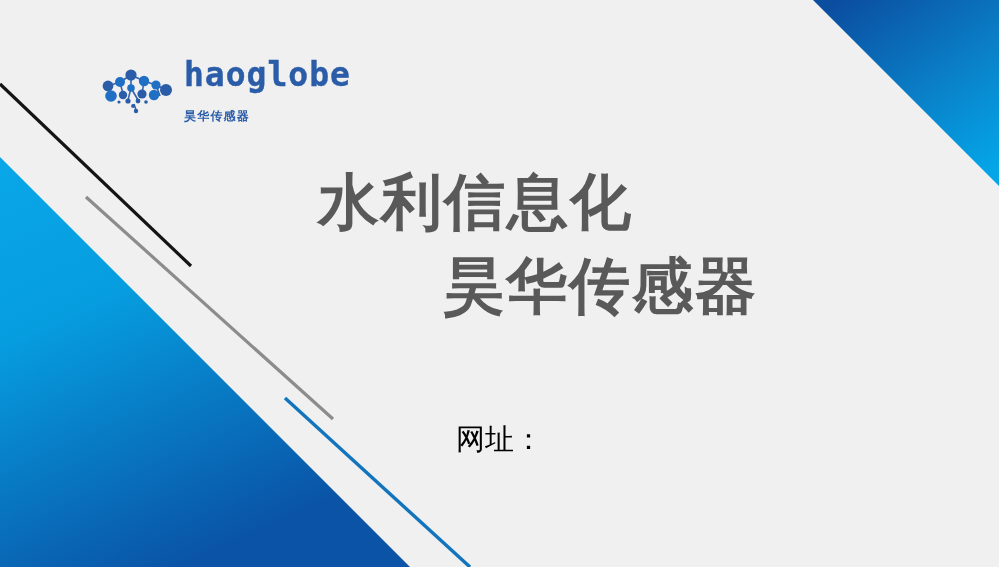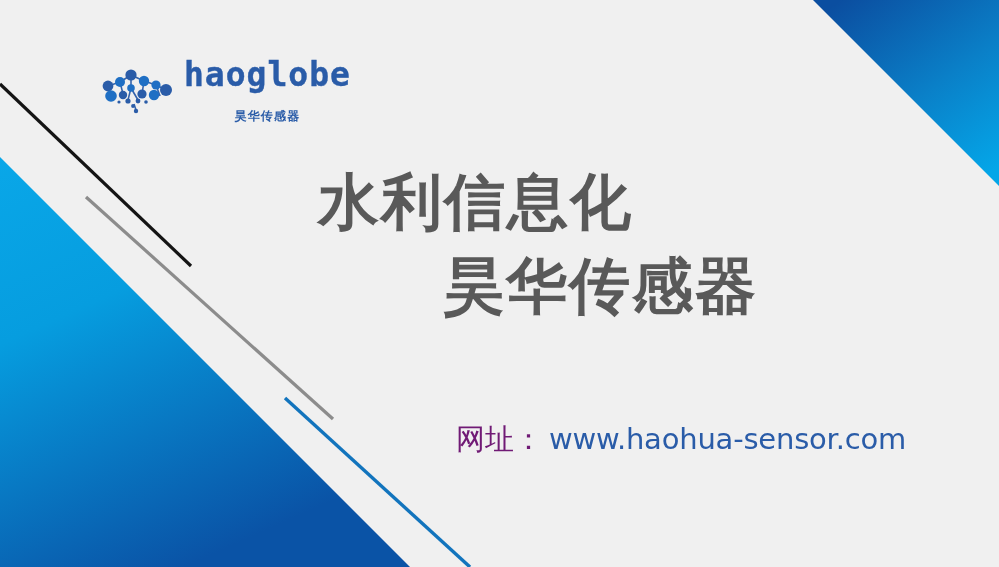--- a/index.html
+++ b/index.html
@@ -35,21 +35,21 @@
   }
   .logo-mark {
     width: 78px;
     height: 52px;
     margin-top: 6px;
   }
   .logo-text {
     margin-left: 8px;
     display: flex;
     flex-direction: column;
-    align-items: center;
+    align-items: flex-start;
   }
   .logo-wordmark {
     font-family: "DejaVu Sans Mono", monospace;
     font-size: 33px;
     font-weight: bold;
     letter-spacing: 1px;
     color: #2a5ca8;
     line-height: 1;
     -webkit-text-stroke: 0.4px #2a5ca8;
   }
@@ -89,21 +89,21 @@
     top: 420px;
     white-space: nowrap;
     display: flex;
     align-items: baseline;
     color: #2a5ca8;
   }
   .website-label {
     font-family: "DejaVu Sans", sans-serif;
     font-size: 29px;
     letter-spacing: 0px;
-    color: #701a75;
+    color: #000000;
   }
   .website-url {
     font-family: "DejaVu Sans", sans-serif;
     font-size: 29px;
     letter-spacing: -0.2px;
     color: #2a5ca8;
     margin-left: 6px;
   }
 </style>
 </head>
@@ -181,16 +181,15 @@
     </div>
   </div>
 
   <div class="title-block">
     <div class="title-line title-line-1">水利信息化</div>
     <div class="title-line title-line-2">昊华传感器</div>
   </div>
 
   <div class="website">
     <span class="website-label">网址：</span>
-    <span class="website-url">www.haohua-sensor.com</span>
   </div>
 
 </div>
 
 </body></html>

